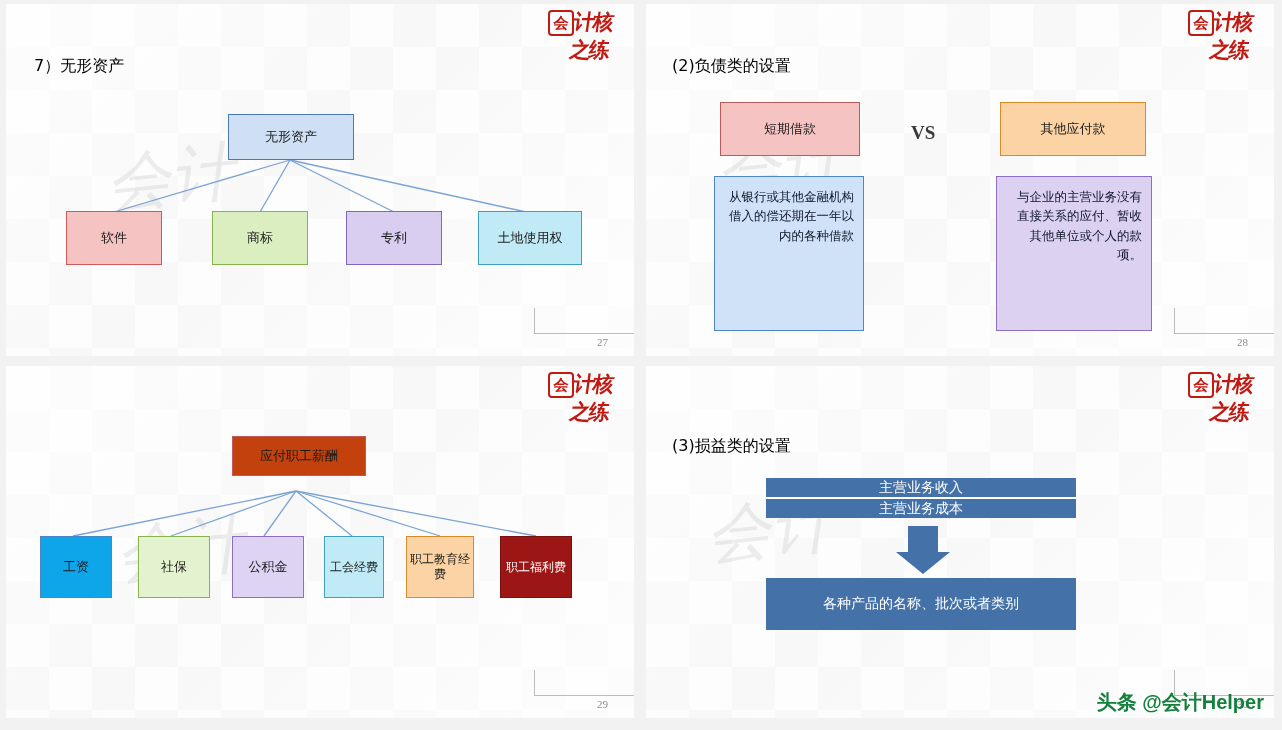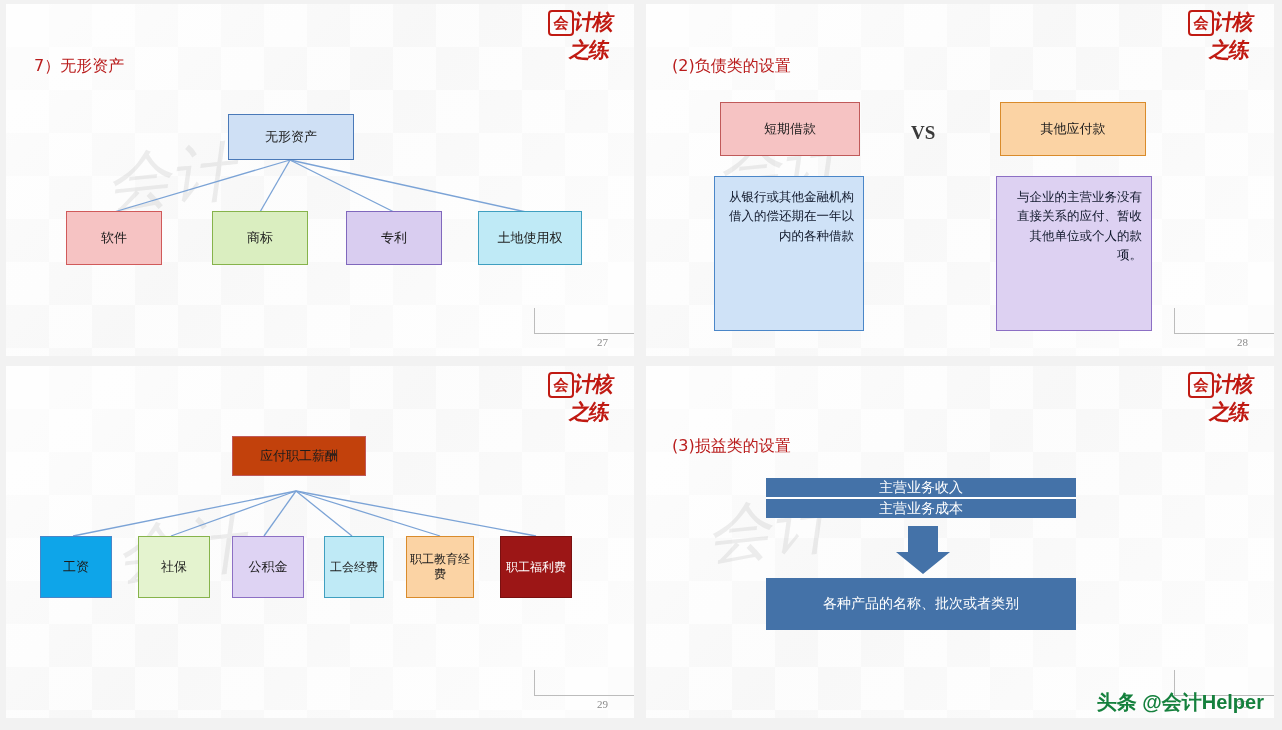--- a/index.html
+++ b/index.html
@@ -79,21 +79,21 @@
     font-size: 21px; color: #c01a12;
     font-family: "Liberation Serif", serif;
     font-weight: bold;
     letter-spacing: -2px;
     transform: skewX(-8deg);
   }
 
   .title {
     position: absolute;
     font-size: 16px;
-    color: #b91c1c;
+    color: #000000;
     font-family: "DejaVu Sans", "Liberation Sans", sans-serif;
   }
 
   .node {
     position: absolute;
     display: flex;
     align-items: center;
     justify-content: center;
     text-align: center;
     font-size: 13px;

